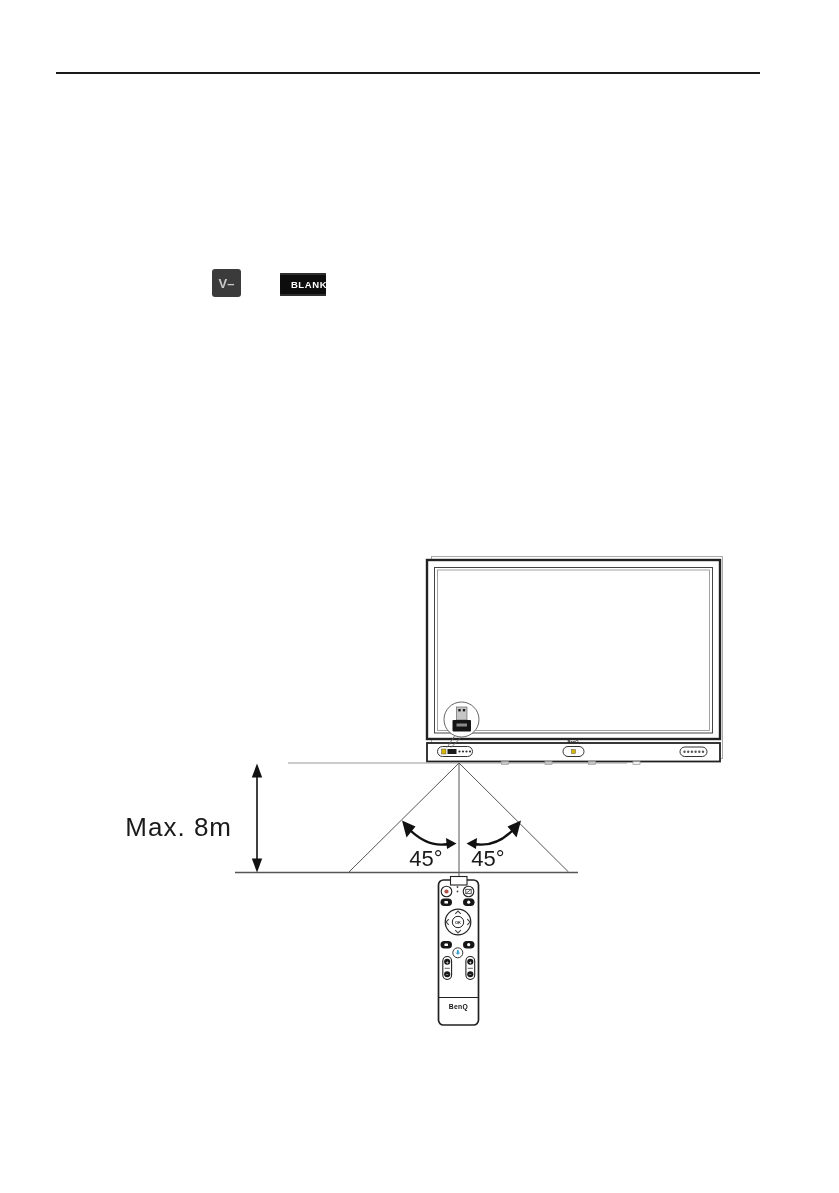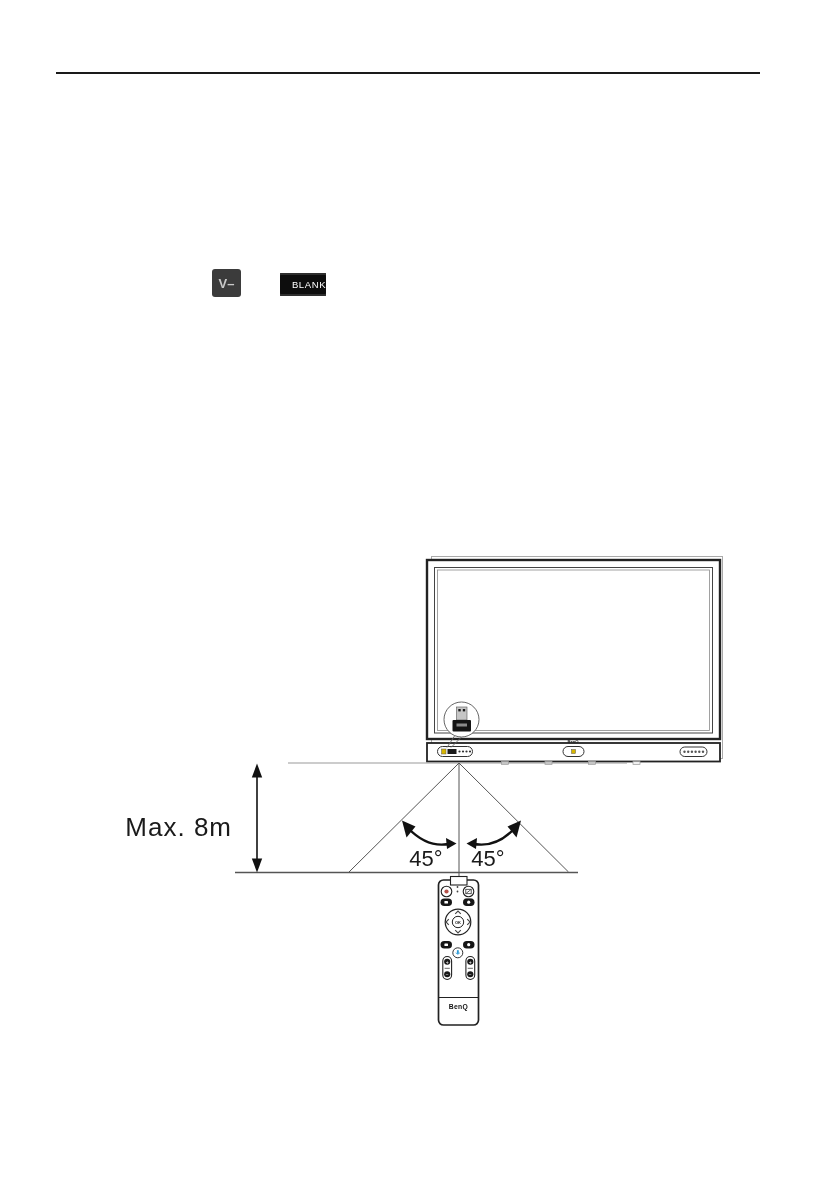--- a/index.html
+++ b/index.html
@@ -3,21 +3,21 @@
 <meta charset="utf-8">
 <style>
   html,body{margin:0;padding:0;background:#fff;}
   .page{position:relative;width:839px;height:1193px;background:#ffffff;overflow:hidden;
         font-family:"Liberation Sans",sans-serif;}
   .top-rule{position:absolute;left:56px;top:72px;width:704px;height:2px;background:#1a1a1a;}
   .keycap{position:absolute;display:flex;align-items:center;justify-content:center;box-sizing:border-box;}
   .keycap-vminus{left:212px;top:269px;width:29px;height:28px;background:#3b3b3b;border-radius:3px;
         color:#c9c9c9;font-size:13px;font-weight:bold;}
   .keycap-blank{left:280px;top:273px;width:46px;height:23px;background:#0d0d0d;border-radius:1px;
-        color:#ffffff;font-size:9.5px;font-weight:normal;letter-spacing:0.6px;
+        color:#ffffff;font-size:9.5px;font-weight:bold;letter-spacing:0.6px;
         box-shadow:inset 0 2px 0 #2e2e2e, inset 0 -2px 0 #2e2e2e;padding-left:12px;}
   svg.diagram{position:absolute;left:0;top:0;}
   svg text{font-family:"Liberation Sans",sans-serif;}
 </style>
 </head>
 <body>
 
 <div class="page">
 
   <div class="top-rule"></div>

